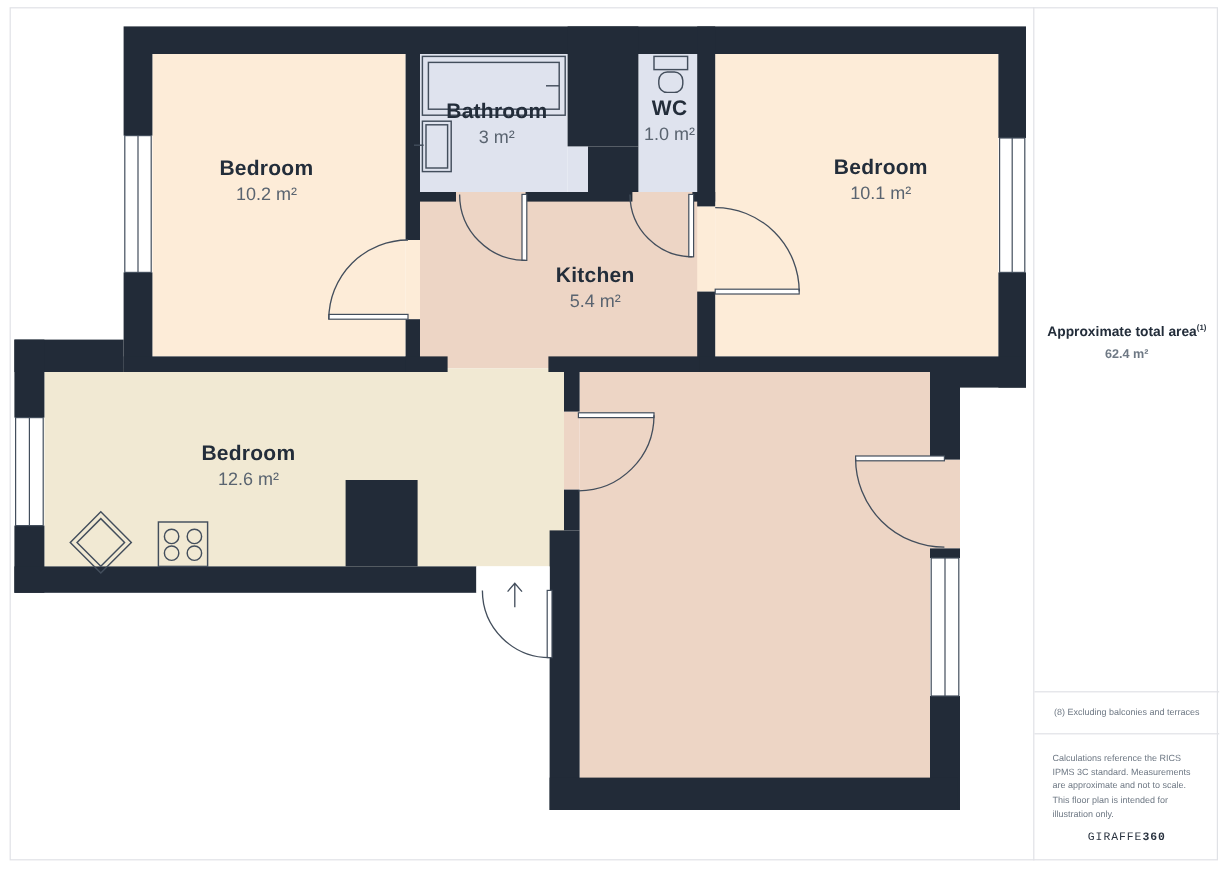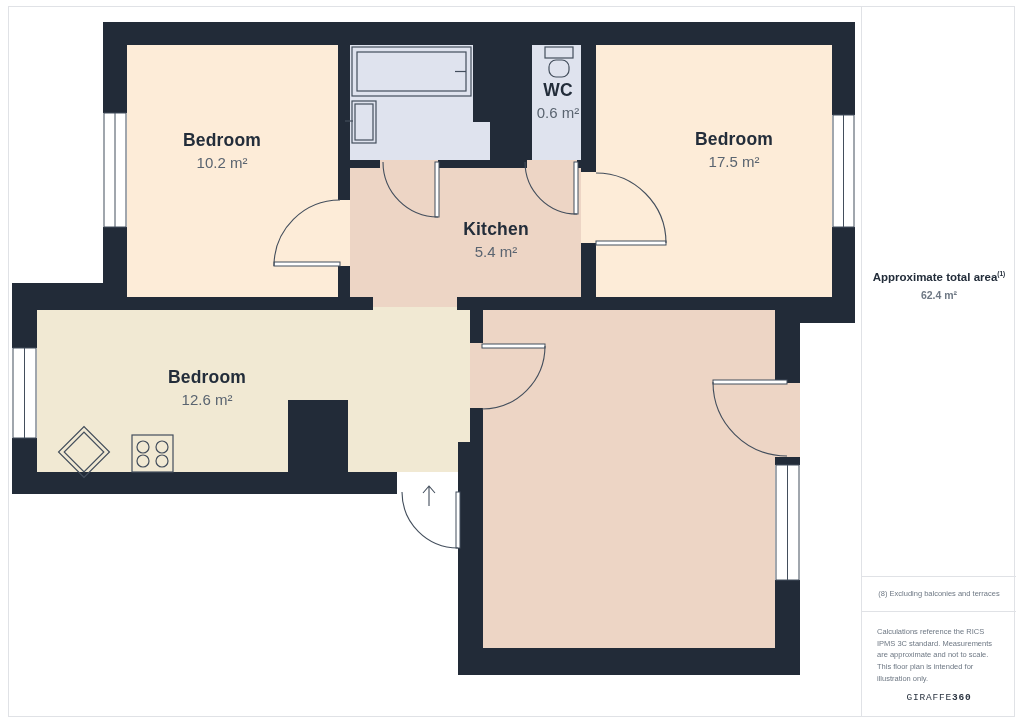--- a/index.html
+++ b/index.html
@@ -179,27 +179,31 @@
         <path class="door-arc" d="M402,492 A56,56 0 0 0 458,548"></path>
         <path class="door-arc" d="M429,506 L429,486 M423,493 L429,486 L435,493"></path>
       </g>
     </g>
   </svg>
 
   <div class="room-label" style="left:222px;top:130px">
     <div class="rname">Bedroom</div>
     <div class="rarea">10.2 m²</div>
   </div>
+  <div class="room-label" style="left:414px;top:82px">
+    <div class="rname">Bathroom</div>
+    <div class="rarea">3 m²</div>
+  </div>
   <div class="room-label" style="left:558px;top:80px">
     <div class="rname">WC</div>
-    <div class="rarea">0.6 m²</div>
+    <div class="rarea">1.0 m²</div>
   </div>
   <div class="room-label" style="left:734px;top:129px">
     <div class="rname">Bedroom</div>
-    <div class="rarea">17.5 m²</div>
+    <div class="rarea">10.1 m²</div>
   </div>
   <div class="room-label" style="left:496px;top:219px">
     <div class="rname">Kitchen</div>
     <div class="rarea">5.4 m²</div>
   </div>
   <div class="room-label" style="left:207px;top:367px">
     <div class="rname">Bedroom</div>
     <div class="rarea">12.6 m²</div>
   </div>
 

